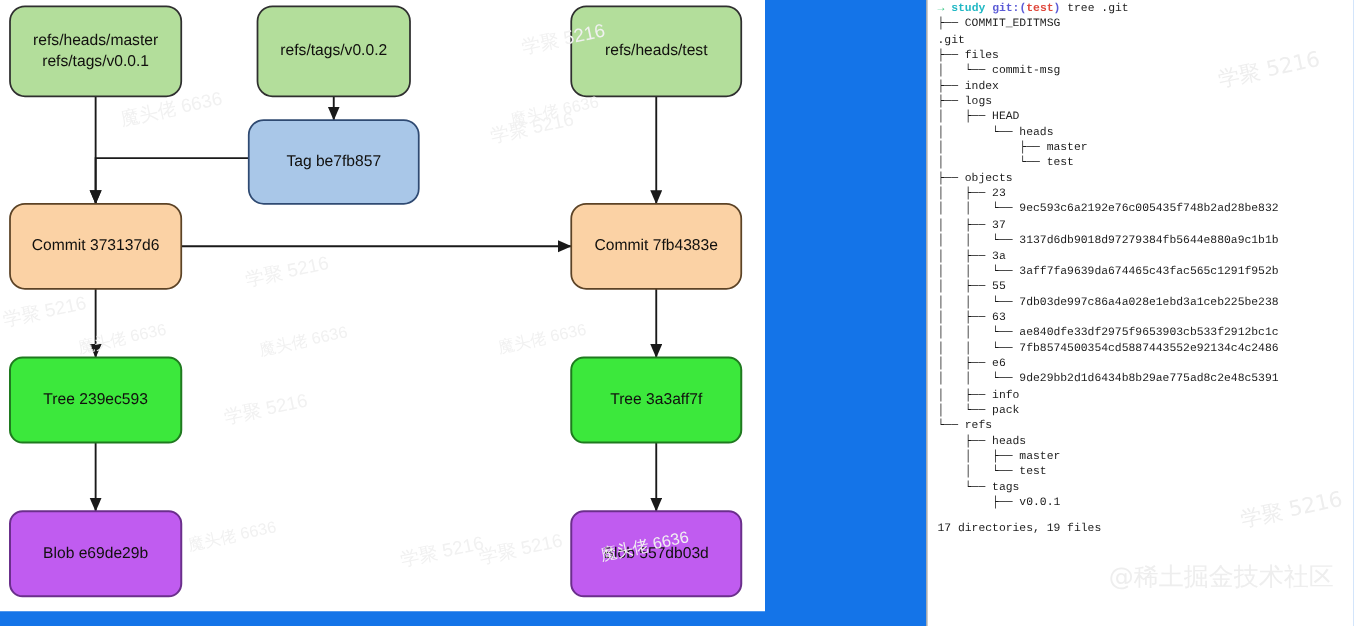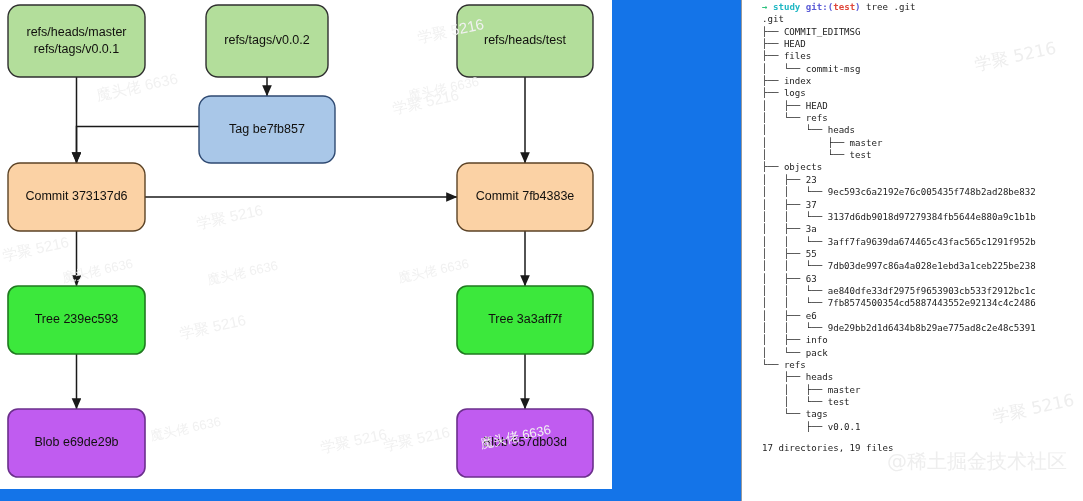--- a/index.html
+++ b/index.html
@@ -35,21 +35,21 @@
     position:absolute;left:741px;top:0;width:342px;height:501px;
     background:#ffffff;
     border-left:1px solid #9a9a9a;
     font-family:"DejaVu Sans Mono","Liberation Mono",monospace;
     font-size:9.1px;
     line-height:12.35px;
     color:#1c1c1c;
     overflow:hidden;
     box-sizing:border-box;
   }
-  #terminal-inner{padding:1px 0 0 20px;}
+  #terminal-inner{padding:1px 0 0 8px;font-family:Liberation Mono, monospace;}
   .t-line{white-space:pre;}
   .c-green{color:#2ec27e;font-weight:bold;}
   .c-cyan{color:#21b8c4;font-weight:bold;}
   .c-purple{color:#5b5bd6;font-weight:bold;}
   .c-red{color:#e0483c;font-weight:bold;}
   .c-plain{color:#1c1c1c;}
   #term-summary{margin-top:9px;white-space:pre;}
 
   .wm-cjk{
     position:absolute;color:#eeeeee;pointer-events:none;user-select:none;
@@ -136,29 +136,27 @@
       <div class="wm" style="left: 150px; top: 420px; font-size: 13px; transform: rotate(-12deg);">魔头佬 6636</div>
       <div class="wm" style="left: 320px; top: 432px; font-size: 15px; transform: rotate(-12deg);">学聚 5216</div>
       <div class="wm" style="left: 480px; top: 428px; font-size: 13px; transform: rotate(-12deg);">魔头佬 6636</div>
     </div>
 </div>
 
 <div id="terminal-panel">
   <div id="terminal-inner">
     <div class="t-line"><span class="c-green">→</span><span class="c-plain"> </span><span class="c-cyan">study</span><span class="c-plain"> </span><span class="c-purple">git:(</span><span class="c-red">test</span><span class="c-purple">)</span><span class="c-plain"> </span><span class="c-plain">tree .git</span></div>
     <div id="tree-output">
+        <div class="t-line">├── COMMIT_EDITMSG</div>
         <div class="t-line">.git</div>
-        <div class="t-line">├── COMMIT_EDITMSG</div>
-        <div class="t-line">├── HEAD</div>
         <div class="t-line">├── files</div>
         <div class="t-line">│   └── commit-msg</div>
         <div class="t-line">├── index</div>
         <div class="t-line">├── logs</div>
         <div class="t-line">│   ├── HEAD</div>
-        <div class="t-line">│   └── refs</div>
         <div class="t-line">│       └── heads</div>
         <div class="t-line">│           ├── master</div>
         <div class="t-line">│           └── test</div>
         <div class="t-line">├── objects</div>
         <div class="t-line">│   ├── 23</div>
         <div class="t-line">│   │   └── 9ec593c6a2192e76c005435f748b2ad28be832</div>
         <div class="t-line">│   ├── 37</div>
         <div class="t-line">│   │   └── 3137d6db9018d97279384fb5644e880a9c1b1b</div>
         <div class="t-line">│   ├── 3a</div>
         <div class="t-line">│   │   └── 3aff7fa9639da674465c43fac565c1291f952b</div>

